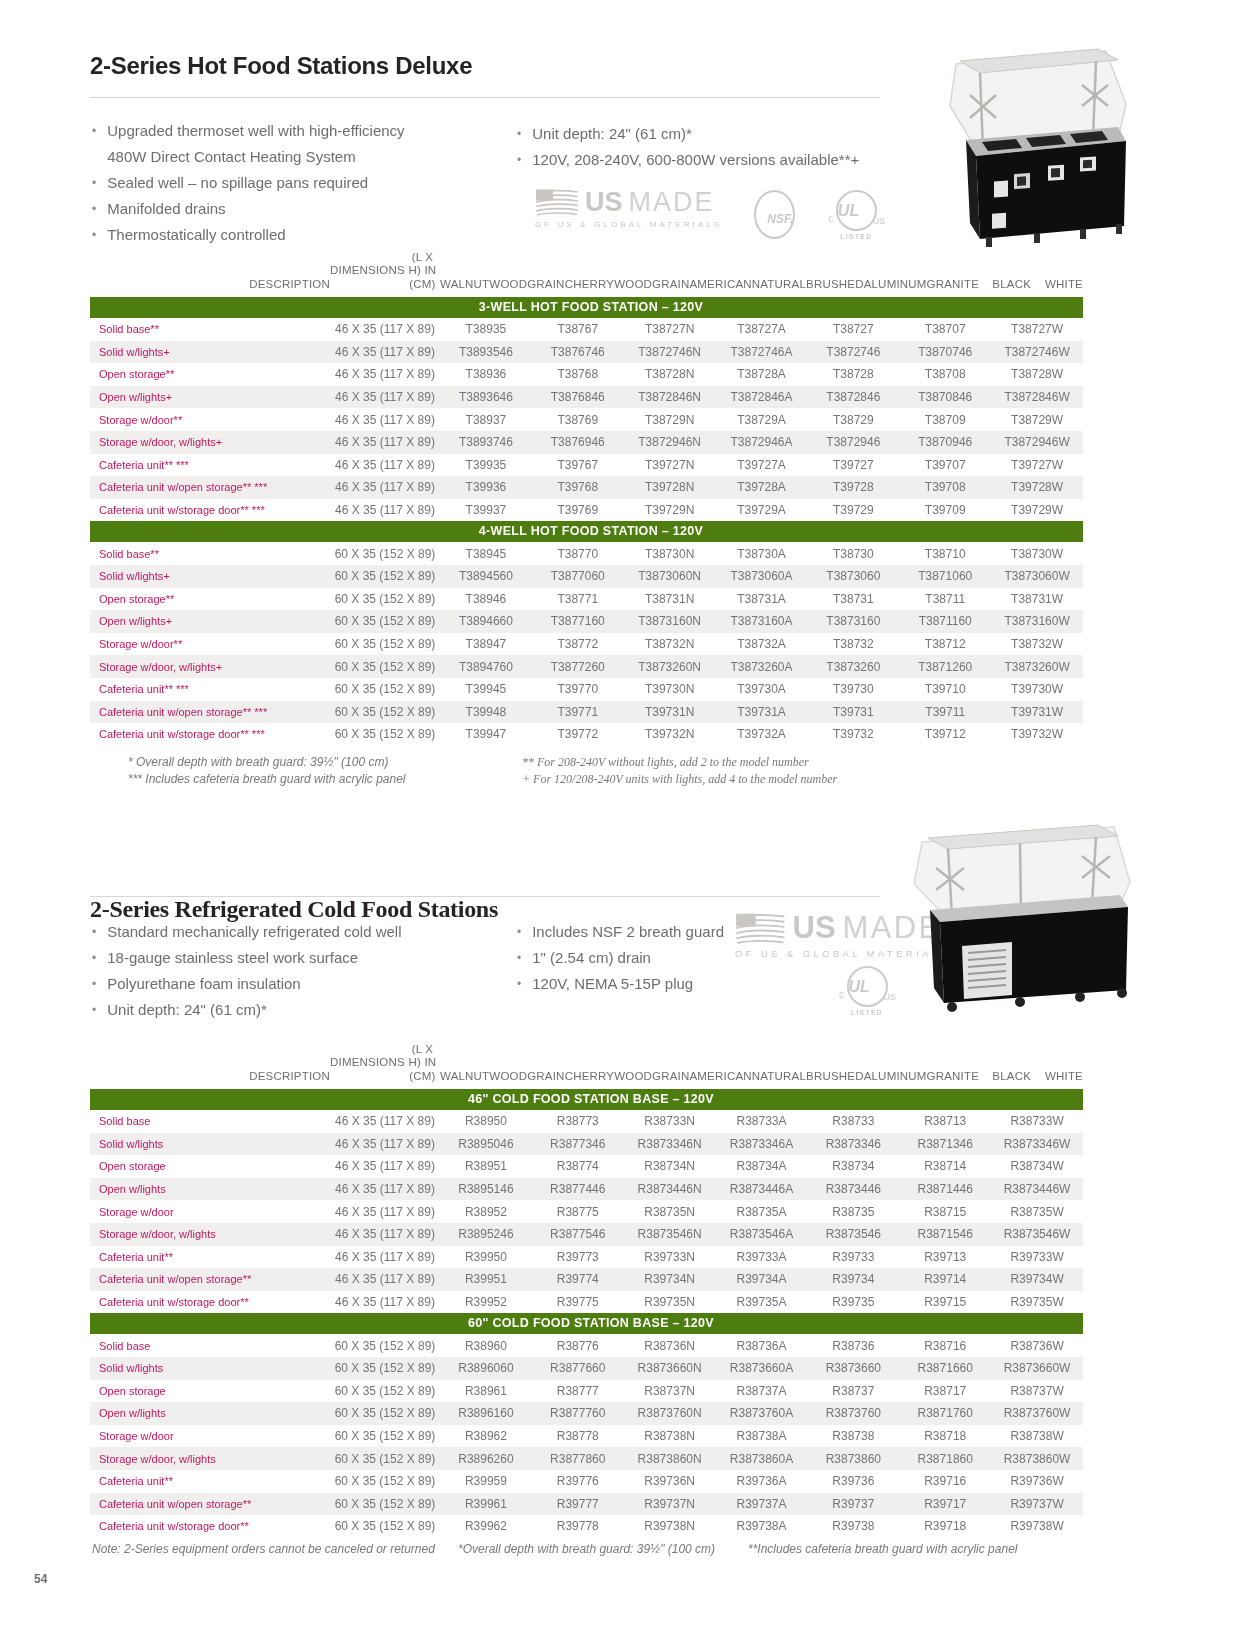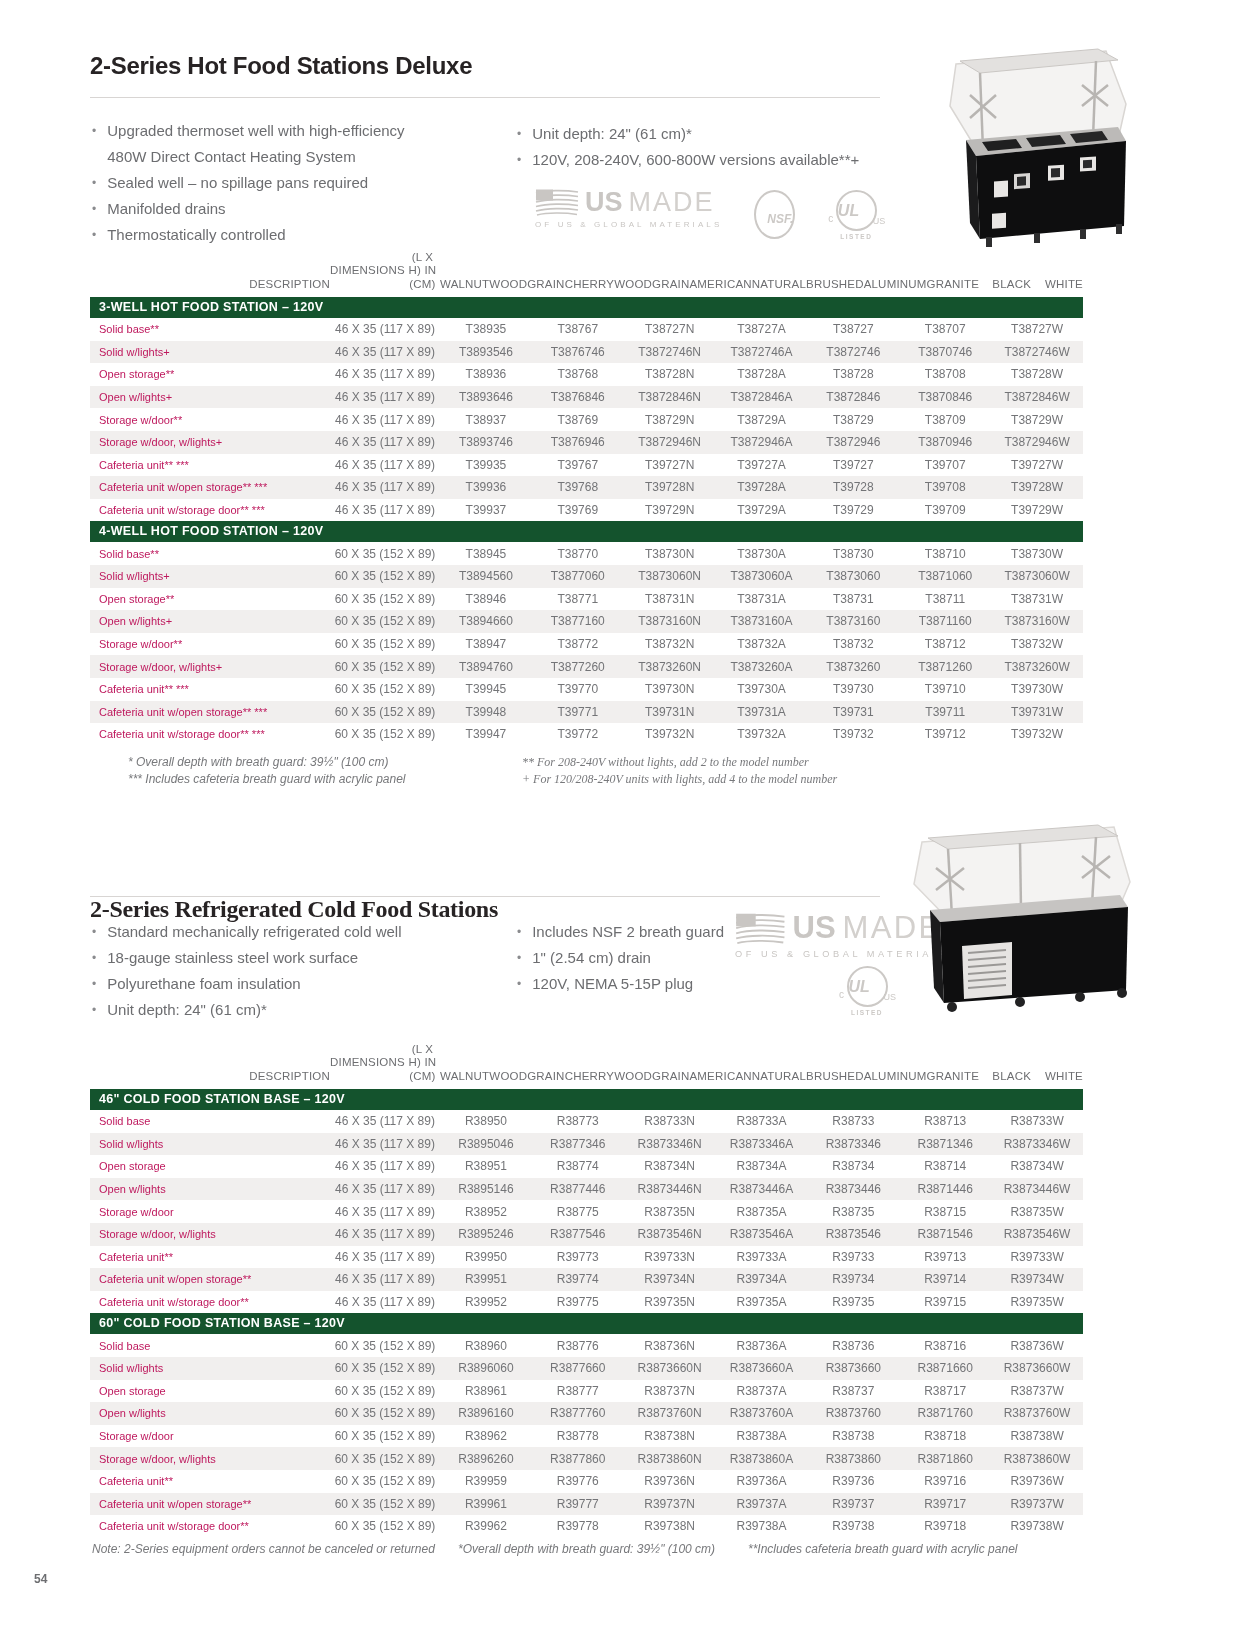--- a/index.html
+++ b/index.html
@@ -13,22 +13,22 @@
   .bullet{display:flex;gap:11px;font-size:15px;line-height:26px;color:#6c6d70;}
   .bullet .dot{font-size:12px;line-height:26px;color:#8a8b8e;flex:0 0 auto;}
 
   
   .ptable{position:absolute;left:90px;width:993px;}
   .trow{display:grid;grid-template-columns:240px 110px repeat(7,1fr);}
   .thead{height:47px;padding-bottom:6px;box-sizing:border-box;align-items:end;}
   .thead .cell{display:flex;justify-content:flex-end;align-items:center;
                font-size:11.5px;line-height:13.5px;color:#6d6e71;letter-spacing:.2px;text-align:center;}
   .thead .c-desc{align-items:flex-start;padding-left:9px;}
-  .section-bar{height:21px;line-height:21px;background:#14532d;color:#ffffff;font-size:12.5px;
-               font-weight:700;padding-left:9px;letter-spacing:.3px;}
+  .section-bar{height:21px;line-height:21px;background:#4d7c0f;color:#ffffff;font-size:12.5px;
+               font-weight:700;padding-left:9px;letter-spacing:.3px;text-align:center;}
   .trow.body{height:22.6px;align-items:center;}
   .trow.body.alt{background:#f1efee;}
   .c-desc{font-size:11px;color:#be185d;padding-left:9px;text-align:left;}
   .c-dim,.c-val{font-size:12px;color:#737477;text-align:center;white-space:nowrap;}
 
   .footnotes{position:absolute;font-size:12px;font-style:italic;color:#77787b;line-height:17px;}
   .noteline{position:absolute;font-size:12px;font-style:italic;color:#77787b;}
   .pagenum{position:absolute;left:34px;top:1572px;font-size:12px;font-weight:700;color:#6d6e71;}
 
   

